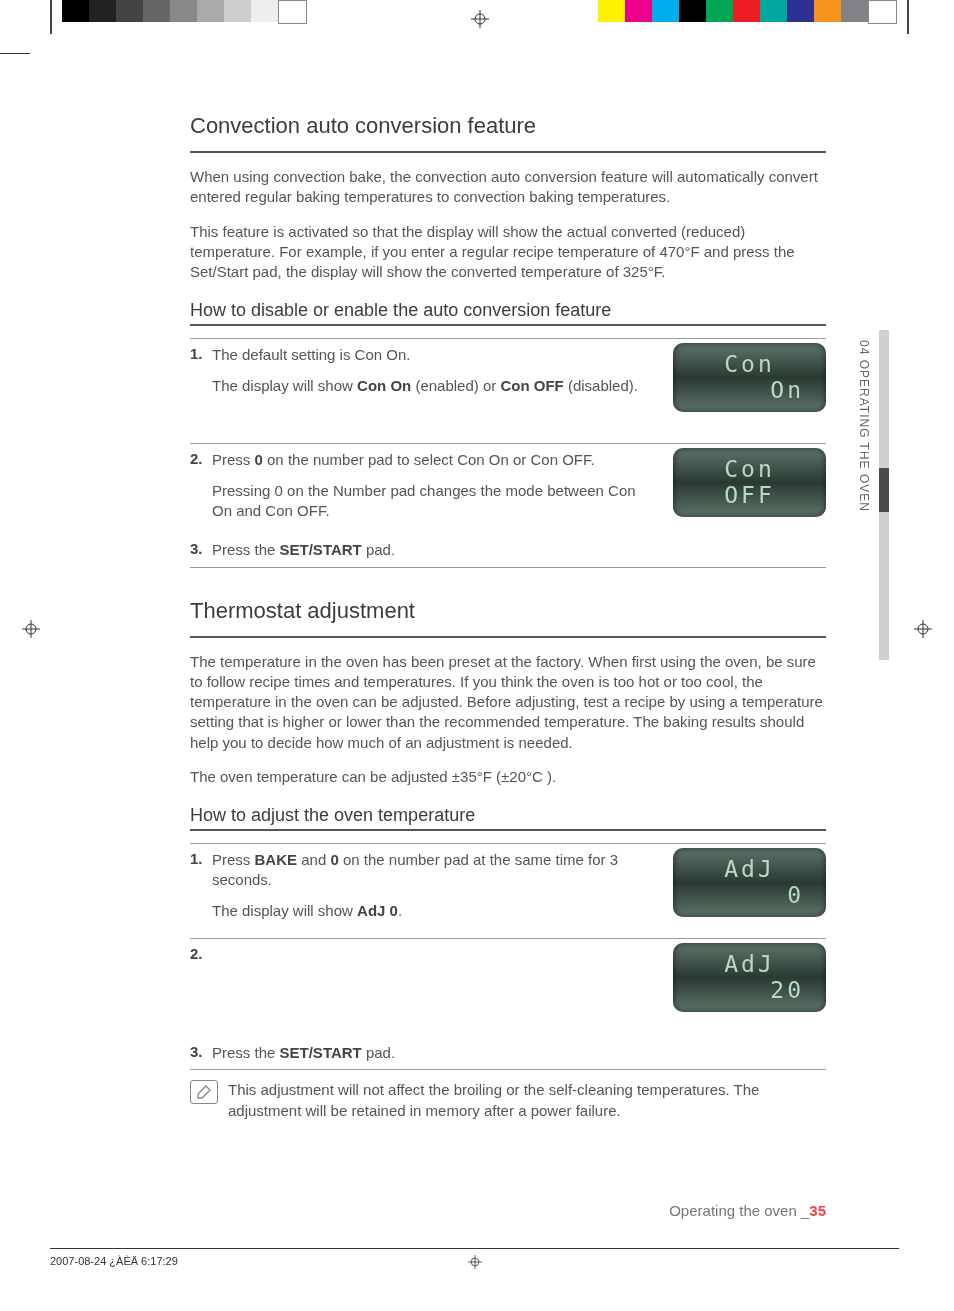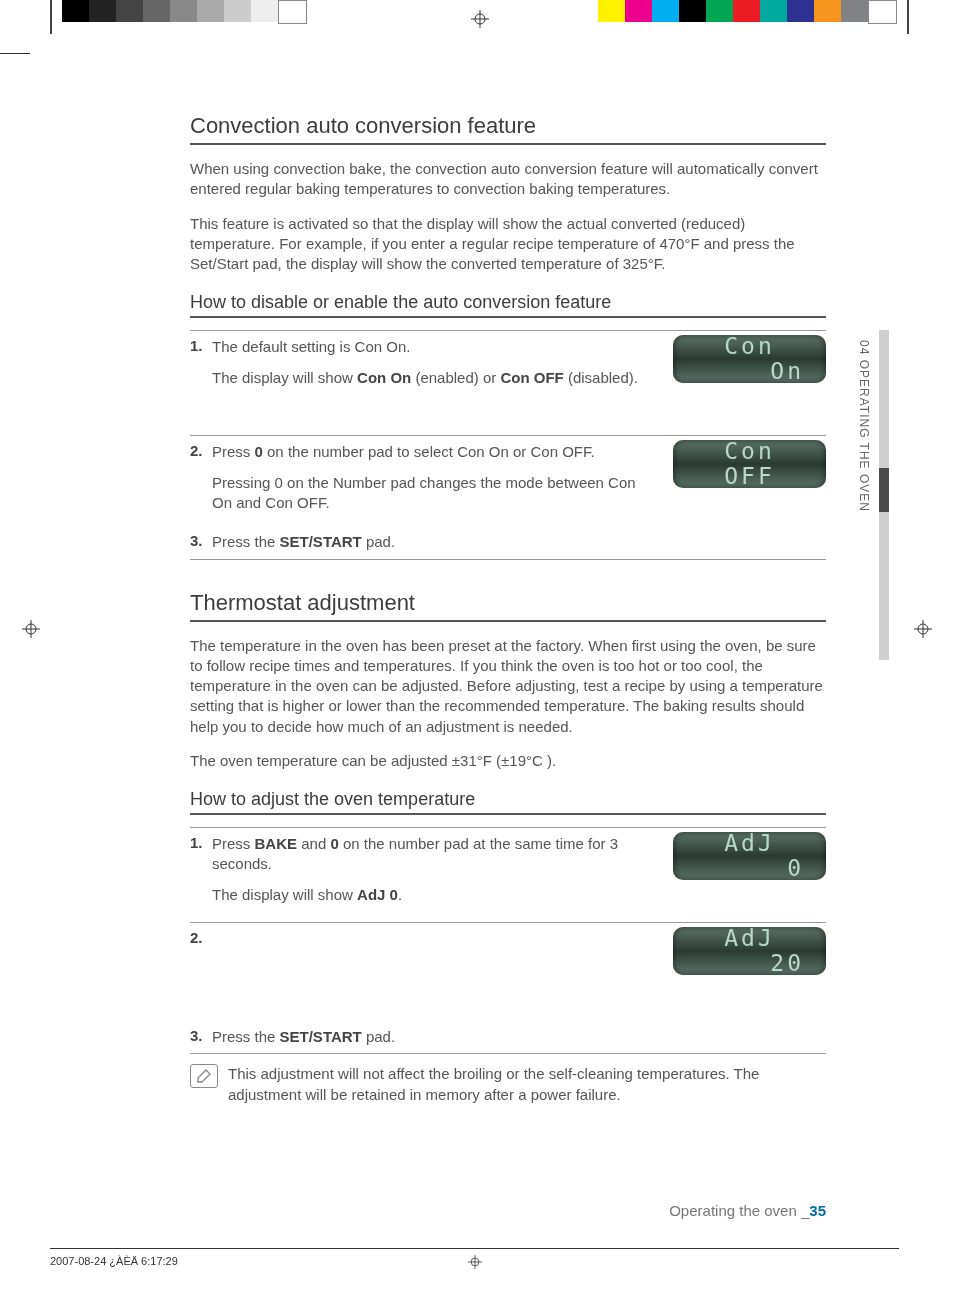--- a/index.html
+++ b/index.html
@@ -8,46 +8,46 @@
   .reg-strip{position:absolute;top:0;left:50px;right:45px;height:34px;display:flex;align-items:flex-start}
   .reg-side{width:2px;height:34px;background:#444}
   .reg-left,.reg-right{display:flex;height:22px}
   .sw{height:22px}
   .reg-center{position:absolute;left:50%;top:10px;transform:translateX(-50%)}
   .regmark svg{display:block}
   .mid-reg{position:absolute;top:620px}
   .mid-reg.left{left:22px}.mid-reg.right{right:22px}
   
   .content{position:absolute;left:190px;top:113px;width:636px}
-  .h2{font-size:22px;color:#3c3c3c;border-bottom:2px solid #555;padding-bottom:4px;margin:0 0 14px;font-weight:400}
+  .h2{font-size:22px;color:#3c3c3c;border-bottom:2px solid #555;padding-bottom:12px;margin:0 0 14px;font-weight:400}
   .h3{font-size:18px;color:#3c3c3c;border-bottom:2px solid #555;padding-bottom:3px;margin:18px 0 12px;font-weight:400}
   p{font-size:15px;line-height:1.35;margin:0 0 14px;color:#555}
   .steps{border-top:1px solid #999;margin-top:4px}
   .step{display:flex;align-items:flex-start;padding:6px 0;border-bottom:1px solid #999;position:relative}
   .step.noborder{border-bottom:none}
   .num{font-weight:700;width:22px;color:#444;font-size:15px}
   .step-body{flex:1;font-size:15px;line-height:1.35;color:#555;padding-right:170px}
   .step-body p{margin:0 0 10px}
   .step-body p:last-child{margin-bottom:0}
   b{color:#444;font-weight:700}
-  .disp{position:absolute;right:0;top:4px;width:153px;height:48px;border-radius:10px;background:linear-gradient(180deg,#5d756a 0%,#2a3a32 50%,#5d756a 100%);box-shadow:inset 0 0 6px rgba(0,0,0,.6);display:flex;flex-direction:column;align-items:center;justify-content:center;font-family:monospace;color:#b8d8c8;font-size:23px;letter-spacing:3px;line-height:1.1;text-align:center;font-weight:300}
+  .disp{position:absolute;right:0;top:4px;width:153px;height:69px;border-radius:10px;background:linear-gradient(180deg,#5d756a 0%,#2a3a32 50%,#5d756a 100%);box-shadow:inset 0 0 6px rgba(0,0,0,.6);display:flex;flex-direction:column;align-items:center;justify-content:center;font-family:monospace;color:#b8d8c8;font-size:23px;letter-spacing:3px;line-height:1.1;text-align:center;font-weight:300}
   .disp .l2{align-self:flex-end;padding-right:22px}
   .disp.off .l2{align-self:center;padding-right:0}
   .note{display:flex;gap:10px;margin-top:10px}
   .note-icon{width:26px;height:22px;border:1.5px solid #888;border-radius:3px;display:flex;align-items:center;justify-content:center;color:#888;font-size:14px;flex-shrink:0}
   .note-icon svg{width:16px;height:16px}
   .note p{margin:0}
   
   .side-tab{position:absolute;right:65px;top:330px;width:38px;height:330px}
   .side-tab .bar{position:absolute;right:0;top:0;width:10px;height:100%;background:#cfcfcf}
   .side-tab .knob{position:absolute;right:0;top:138px;width:10px;height:44px;background:#4a4a4a}
   .side-tab .label{position:absolute;right:18px;top:10px;writing-mode:vertical-rl;font-size:12px;letter-spacing:1px;color:#666}
   
   .footer{position:absolute;left:190px;bottom:92px;width:636px;text-align:right;font-size:15px;color:#777}
-  .footer b{color:#0369a1}
+  .footer b{color:#ef4444}
   .printfoot{position:absolute;left:50px;right:55px;bottom:30px;height:26px;border-top:1px solid #333;display:flex;justify-content:space-between;font-size:11px;color:#333;padding-top:6px}
   .printfoot .ctr{position:absolute;left:50%;top:6px;transform:translateX(-50%)}
   
   .crop{position:absolute;background:#333}
 </style>
 </head>
 <body>
 
 <div class="page">
 
@@ -145,21 +145,21 @@
       <div class="step">
         <div class="num">3.</div>
         <div class="step-body" style="padding-right:0">
             <p><span>Press the </span><b>SET/START</b><span> pad.</span></p>
           </div>
       </div>
     </div>
 
     <h2 class="h2" style="margin-top:30px">Thermostat adjustment</h2>
     <p>The temperature in the oven has been preset at the factory. When first using the oven, be sure to follow recipe times and temperatures. If you think the oven is too hot or too cool, the temperature in the oven can be adjusted. Before adjusting, test a recipe by using a temperature setting that is higher or lower than the recommended temperature. The baking results should help you to decide how much of an adjustment is needed.</p>
-    <p>The oven temperature can be adjusted ±31°F (±19°C ).</p>
+    <p>The oven temperature can be adjusted ±35°F (±20°C ).</p>
     <h3 class="h3">How to adjust the oven temperature</h3>
 
     <div class="steps">
       <div class="step" style="min-height:82px">
         <div class="num">1.</div>
         <div class="step-body">
           <p><span>Press </span><b>BAKE</b><span> and </span><b>0</b><span> on the number pad at the same time for 3 seconds.</span></p>
           <p><span>The display will show </span><b>AdJ 0</b><span>.</span></p>
         </div>
         <div class="disp">

